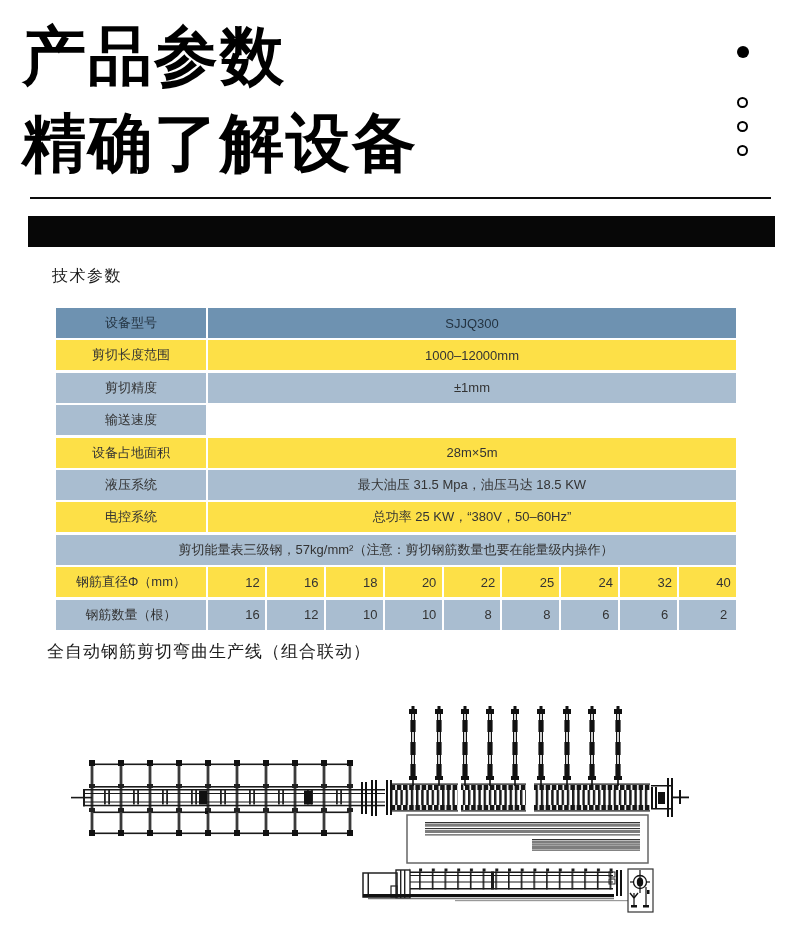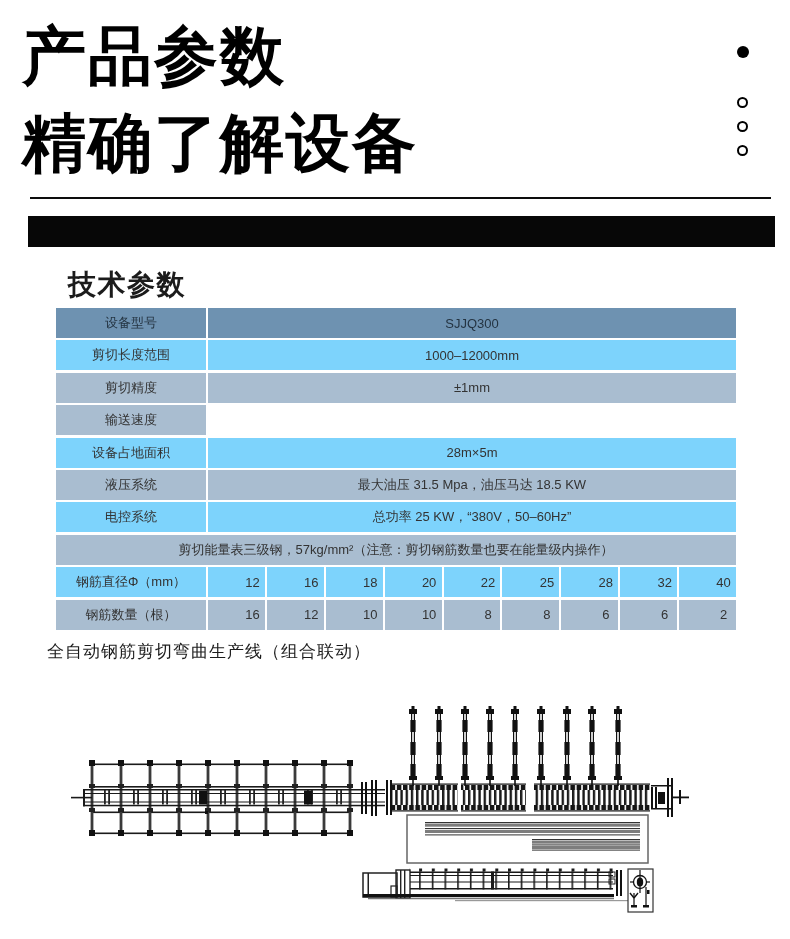--- a/index.html
+++ b/index.html
@@ -12,34 +12,34 @@
   
   .big-title{left:22px;top:18px;font-weight:900;color:#000;font-size:64px;line-height:87px;letter-spacing:2px;white-space:nowrap;font-family:Liberation Mono, monospace;}
   .dot{position:absolute;border-radius:50%;}
   .dot-filled{left:737px;top:46px;width:12px;height:12px;background:#000;}
   .dot-o{width:7px;height:7px;border:2.5px solid #000;background:#fff;}
   .o1{left:737px;top:97px;} .o2{left:737px;top:121px;} .o3{left:737px;top:145px;}
   .rule{left:30px;top:197px;width:741px;height:2px;background:#0d0d0d;}
   .black-bar{left:28px;top:216px;width:747px;height:31px;background:#070707;}
 
   
-  .h-tech{left:68px;top:266px;font-size:28px;font-weight:700;color:#1b1b1b;letter-spacing:1.5px;}
+  .h-tech{left:52px;top:266px;font-size:16px;font-weight:400;color:#1b1b1b;letter-spacing:1.5px;}
   .h-line{left:47px;top:640px;font-size:17px;font-weight:500;color:#1b1b1b;letter-spacing:1px;}
 
   
   .spec-table{left:56px;top:308px;width:680px;}
   .t-row{display:flex;height:30px;margin-bottom:2.4px;gap:2px;font-size:13px;color:#333;}
   .t-row>div{display:flex;align-items:center;justify-content:center;text-align:center;white-space:nowrap;}
   .t-label{width:150px;flex:none;}
   .t-value{flex:1;}
   .t-note{flex:1;}
   .num{flex:1;padding-left:32px;}
   .bg-dark{background:#6E92B1;color:#243442;}
   .bg-med{background:#A9BDD0;}
-  .bg-light{background:#7dd3fc;}
+  .bg-light{background:#fde047;}
 
   
   .diagram{left:0;top:690px;}
 </style>
 </head>
 <body>
 
 <div class="abs big-title">
   <div>产品参数</div>
   <div>精确了解设备</div>
@@ -85,21 +85,21 @@
       <div class="t-note bg-med">剪切能量表三级钢，57kg/mm²（注意：剪切钢筋数量也要在能量级内操作）</div>
     </div>
   <div class="t-row">
     <div class="t-label bg-light">钢筋直径Φ（mm）</div>
     <div class="num bg-light">12</div>
     <div class="num bg-light">16</div>
     <div class="num bg-light">18</div>
     <div class="num bg-light">20</div>
     <div class="num bg-light">22</div>
     <div class="num bg-light">25</div>
-    <div class="num bg-light">28</div>
+    <div class="num bg-light">24</div>
     <div class="num bg-light">32</div>
     <div class="num bg-light">40</div>
   </div>
   <div class="t-row">
     <div class="t-label bg-med">钢筋数量（根）</div>
     <div class="num bg-med">16</div>
     <div class="num bg-med">12</div>
     <div class="num bg-med">10</div>
     <div class="num bg-med">10</div>
     <div class="num bg-med">8</div>

